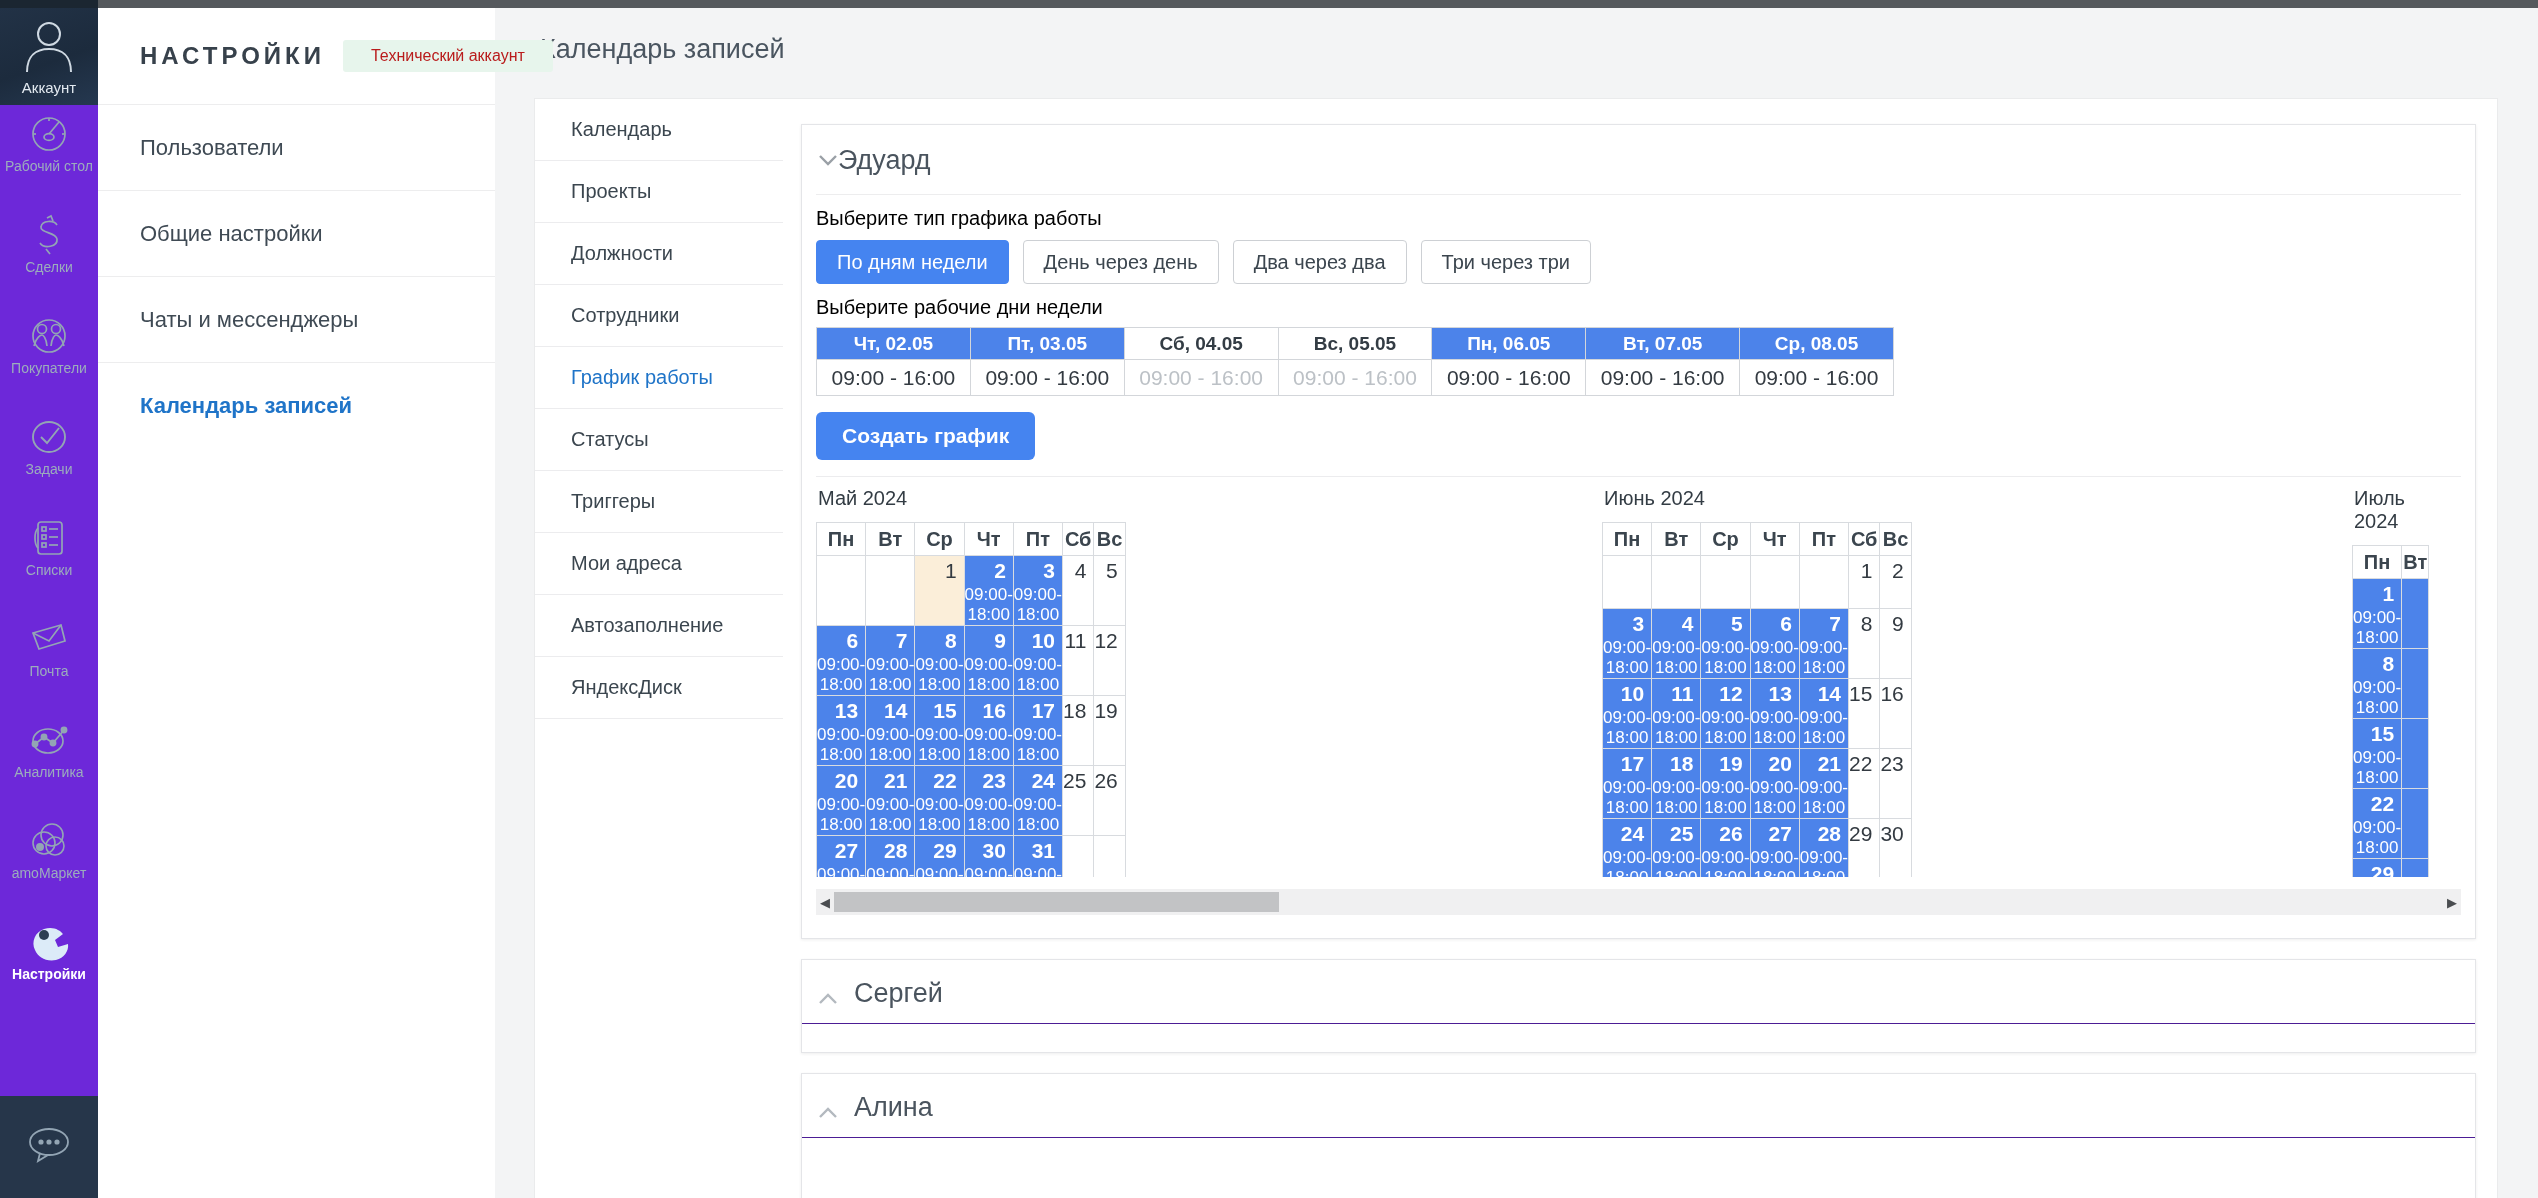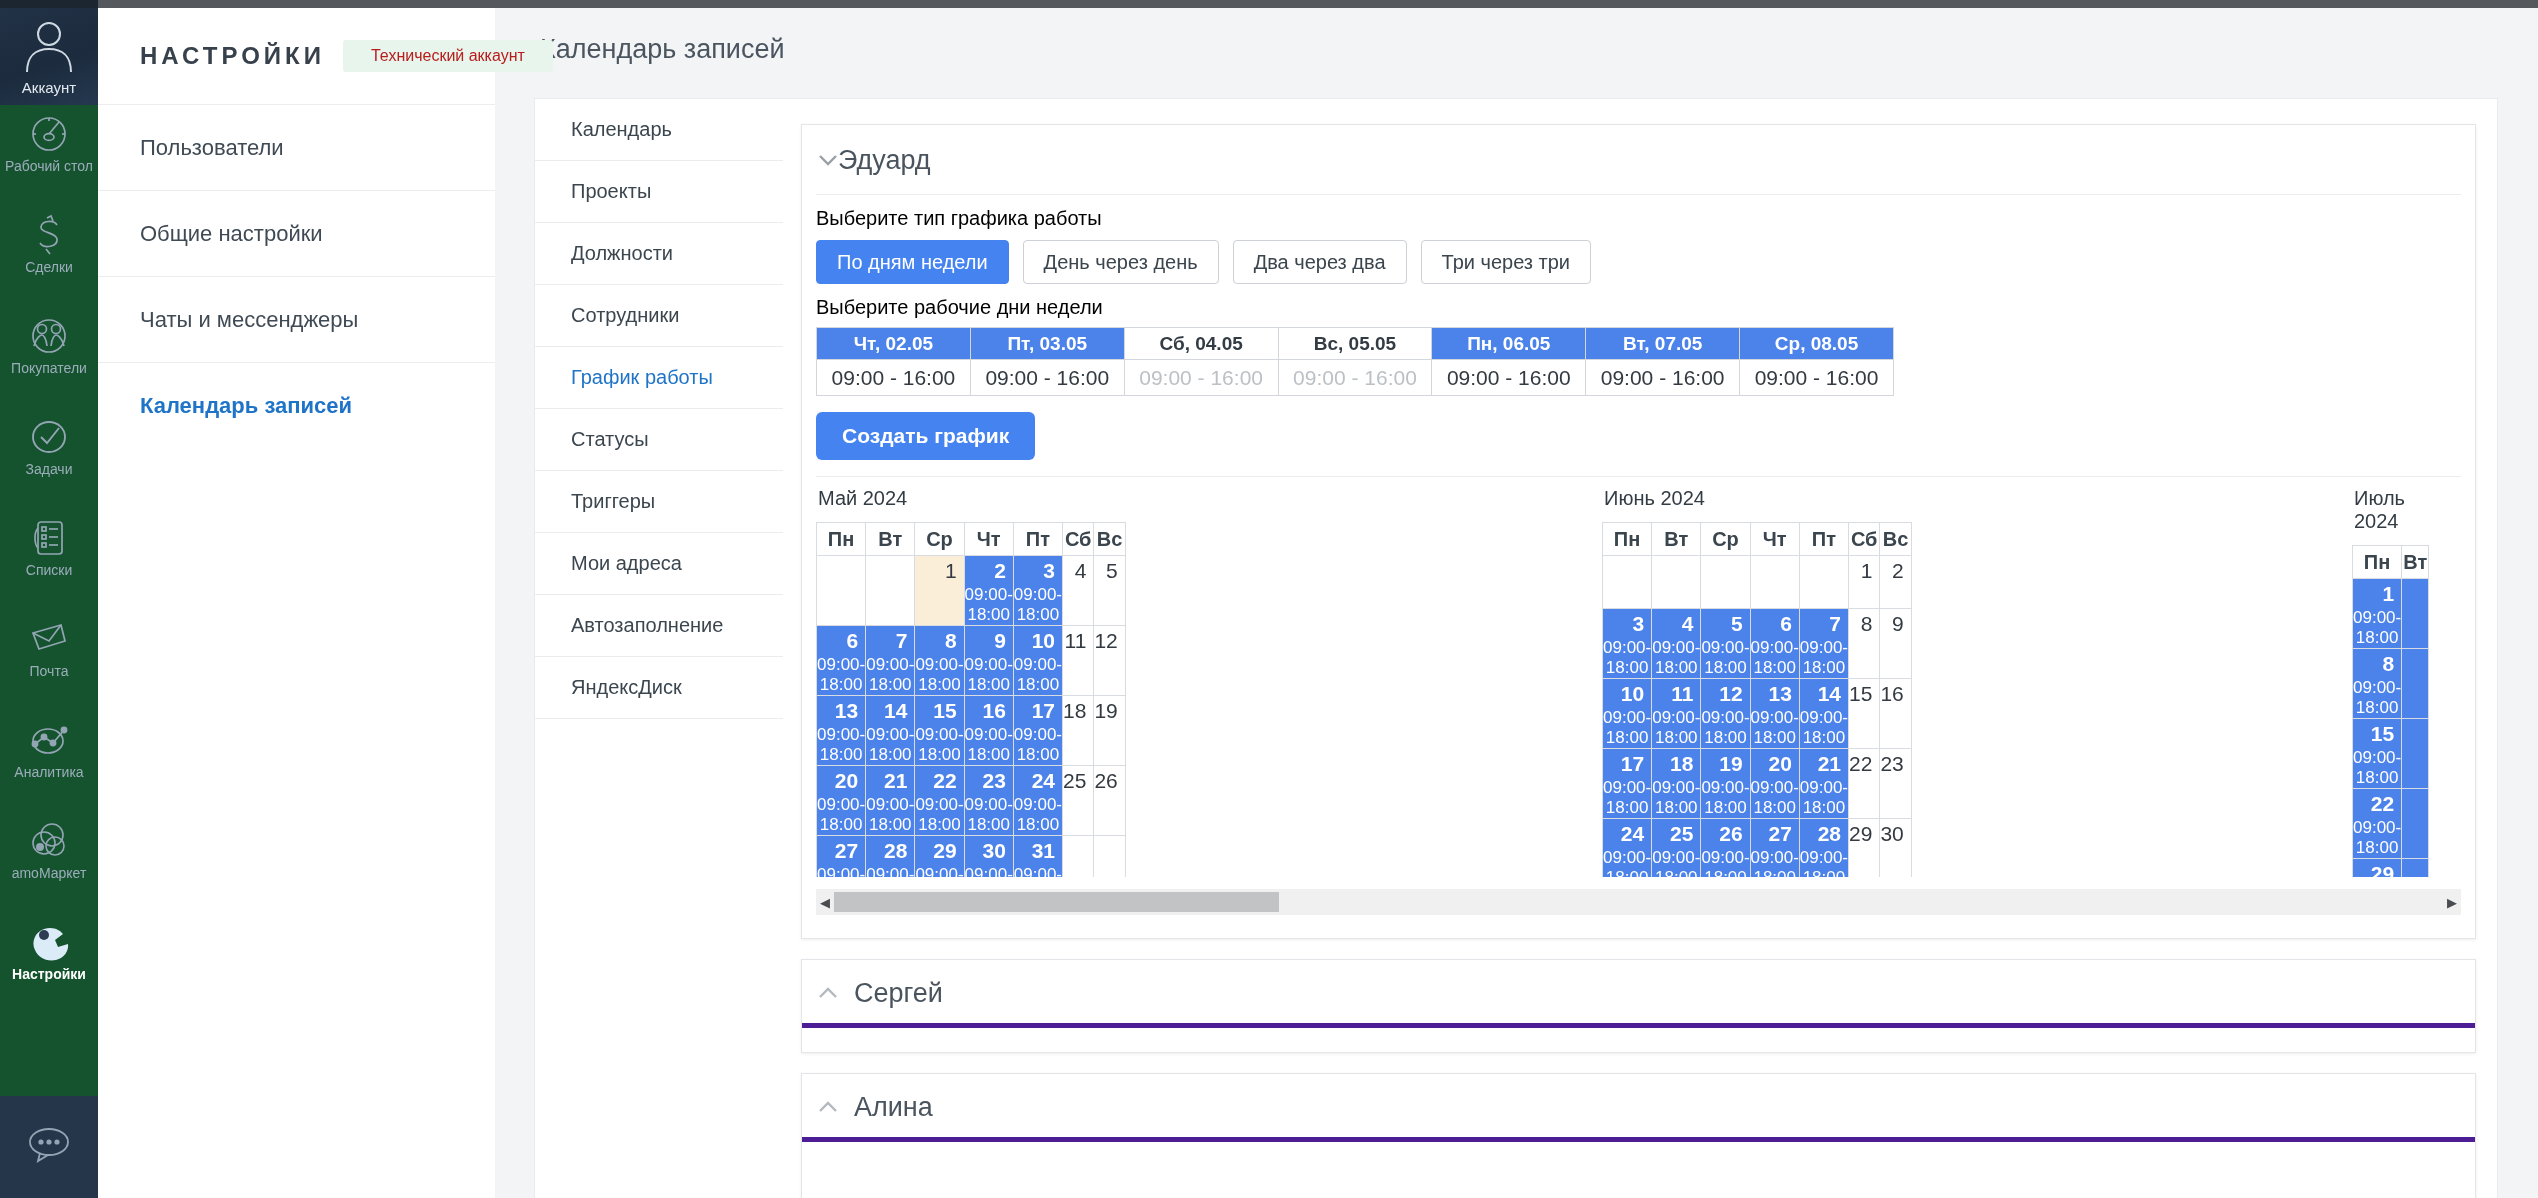--- a/index.html
+++ b/index.html
@@ -10,21 +10,21 @@
     color:#3b454e;
     -webkit-font-smoothing:antialiased;
   }
   .screen{position:absolute;inset:0;}
 
   
   .topstrip{position:absolute;left:0;top:0;width:2538px;height:8px;background:#55595d;z-index:50;}
   .topstrip .dark{position:absolute;left:0;top:0;width:98px;height:8px;background:#1b2631;}
 
   
-  .rail{position:absolute;left:0;top:0;width:98px;height:1198px;background:#14532d;z-index:40;}
+  .rail{position:absolute;left:0;top:0;width:98px;height:1198px;background:#6d28d9;z-index:40;}
   .rail-tile{position:absolute;left:0;top:8px;width:98px;height:97px;
     background:linear-gradient(160deg,#223246 0%,#1c2b3d 55%,#253850 100%);
     display:flex;flex-direction:column;align-items:center;justify-content:flex-end;padding-bottom:9px;box-sizing:border-box;cursor:pointer;}
   .rail-tile svg{position:absolute;top:10px;left:24px;}
   .rail-tile .rlabel{color:#e2e9f0;font-size:15px;}
   .rail-items{position:absolute;left:0;top:112px;width:98px;}
   .rail-item{height:101px;display:flex;flex-direction:column;align-items:center;justify-content:flex-start;cursor:pointer;}
   .rail-item .ric{width:44px;height:44px;}
   .rail-item .rlabel{margin-top:3px;font-size:14px;line-height:15px;color:#9cadbc;text-align:center;width:88px;}
   .rail-item.active .rlabel{color:#ffffff;font-weight:bold;}
@@ -88,21 +88,21 @@
   td.work .dnum{color:#fff;font-weight:bold;}
   .dtime{text-align:center;font-size:17px;color:#fff;margin-top:2px;}
 
   .hscroll{margin-top:12px;position:relative;height:26px;background:#f0f0f1;}
   .hs-arrow{position:absolute;top:0;width:18px;height:26px;display:flex;align-items:center;justify-content:center;
     color:#4a4d50;font-size:13px;cursor:pointer;}
   .hs-left{left:0;} .hs-right{right:0;}
   .hs-thumb{position:absolute;left:18px;top:3px;width:445px;height:20px;background:#c2c3c5;cursor:grab;}
 
   .card-collapsed{left:266px;width:1675px;padding:0;}
-  .cc-head{display:flex;align-items:center;gap:16px;padding:18px 16px 14px 16px;border-bottom:5px solid #4c1d95;cursor:pointer;}
+  .cc-head{display:flex;align-items:flex-end;gap:16px;padding:18px 16px 14px 16px;border-bottom:1px solid #4c1d95;cursor:pointer;}
   .card-sergey{top:860px;height:94px;}
   .card-alina{top:974px;height:300px;}
 </style>
 </head>
 <body>
 
 <div class="screen">
 
   <div class="topstrip">
       <div class="dark"></div>

